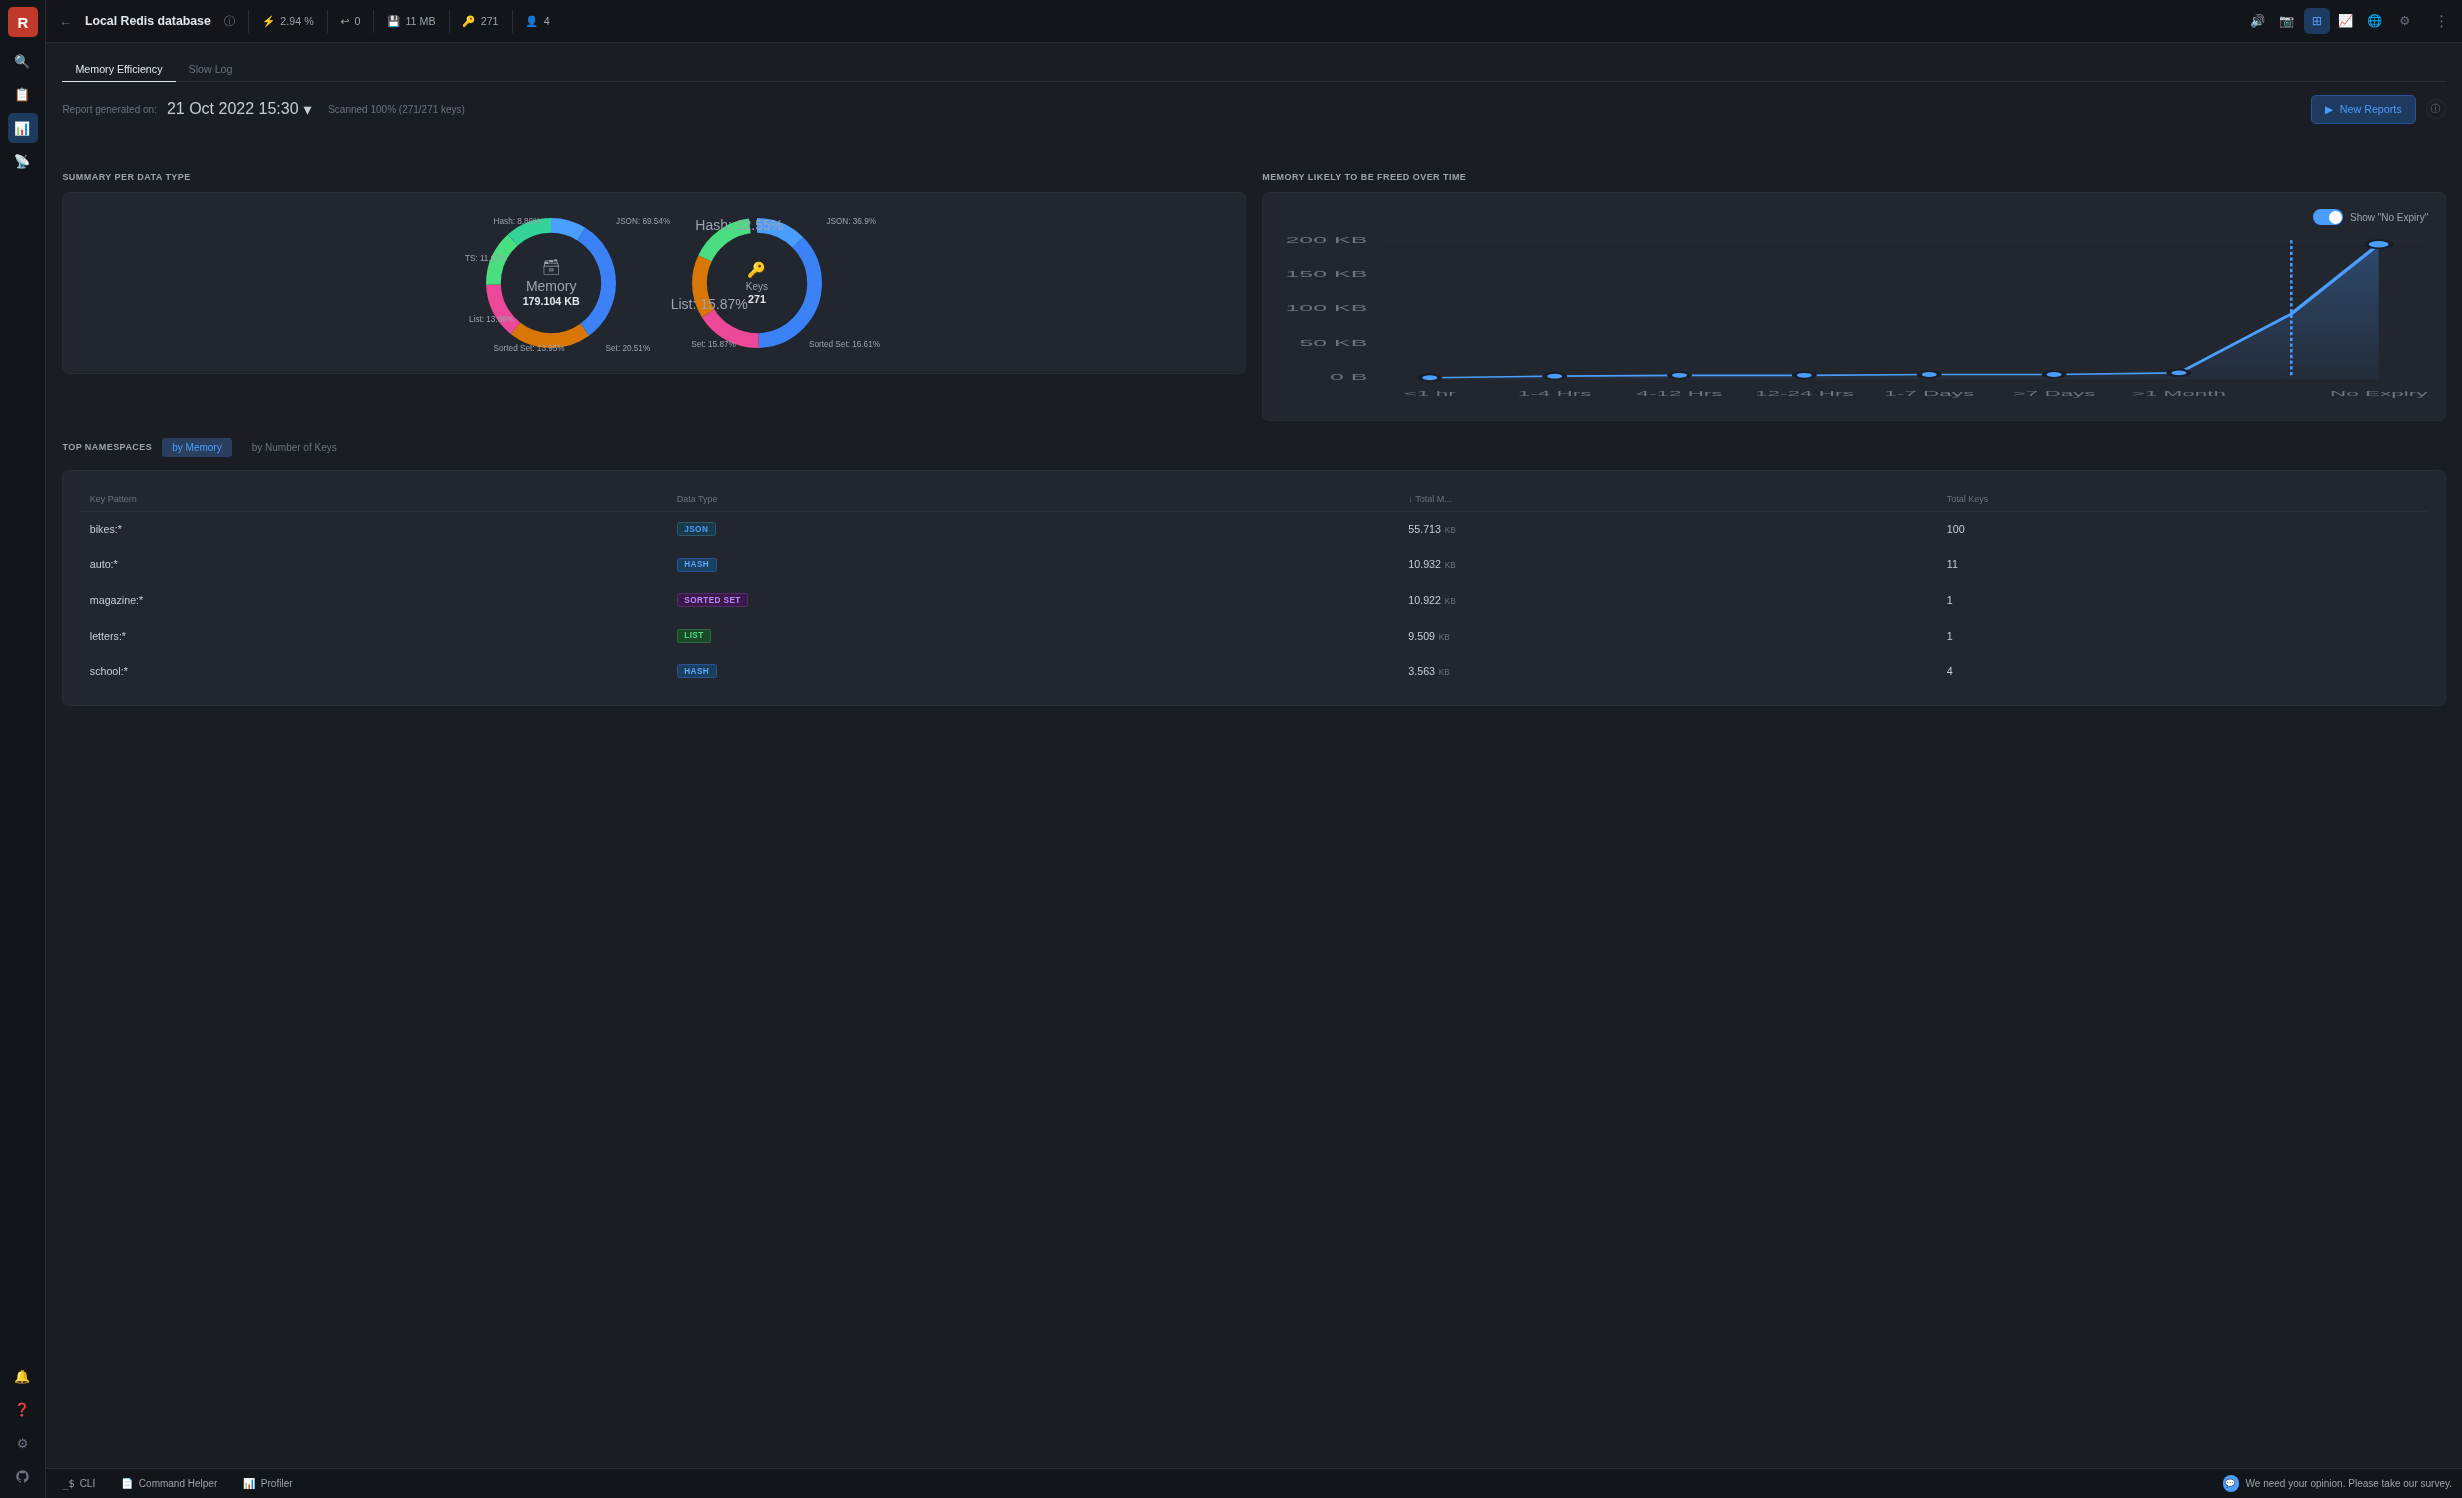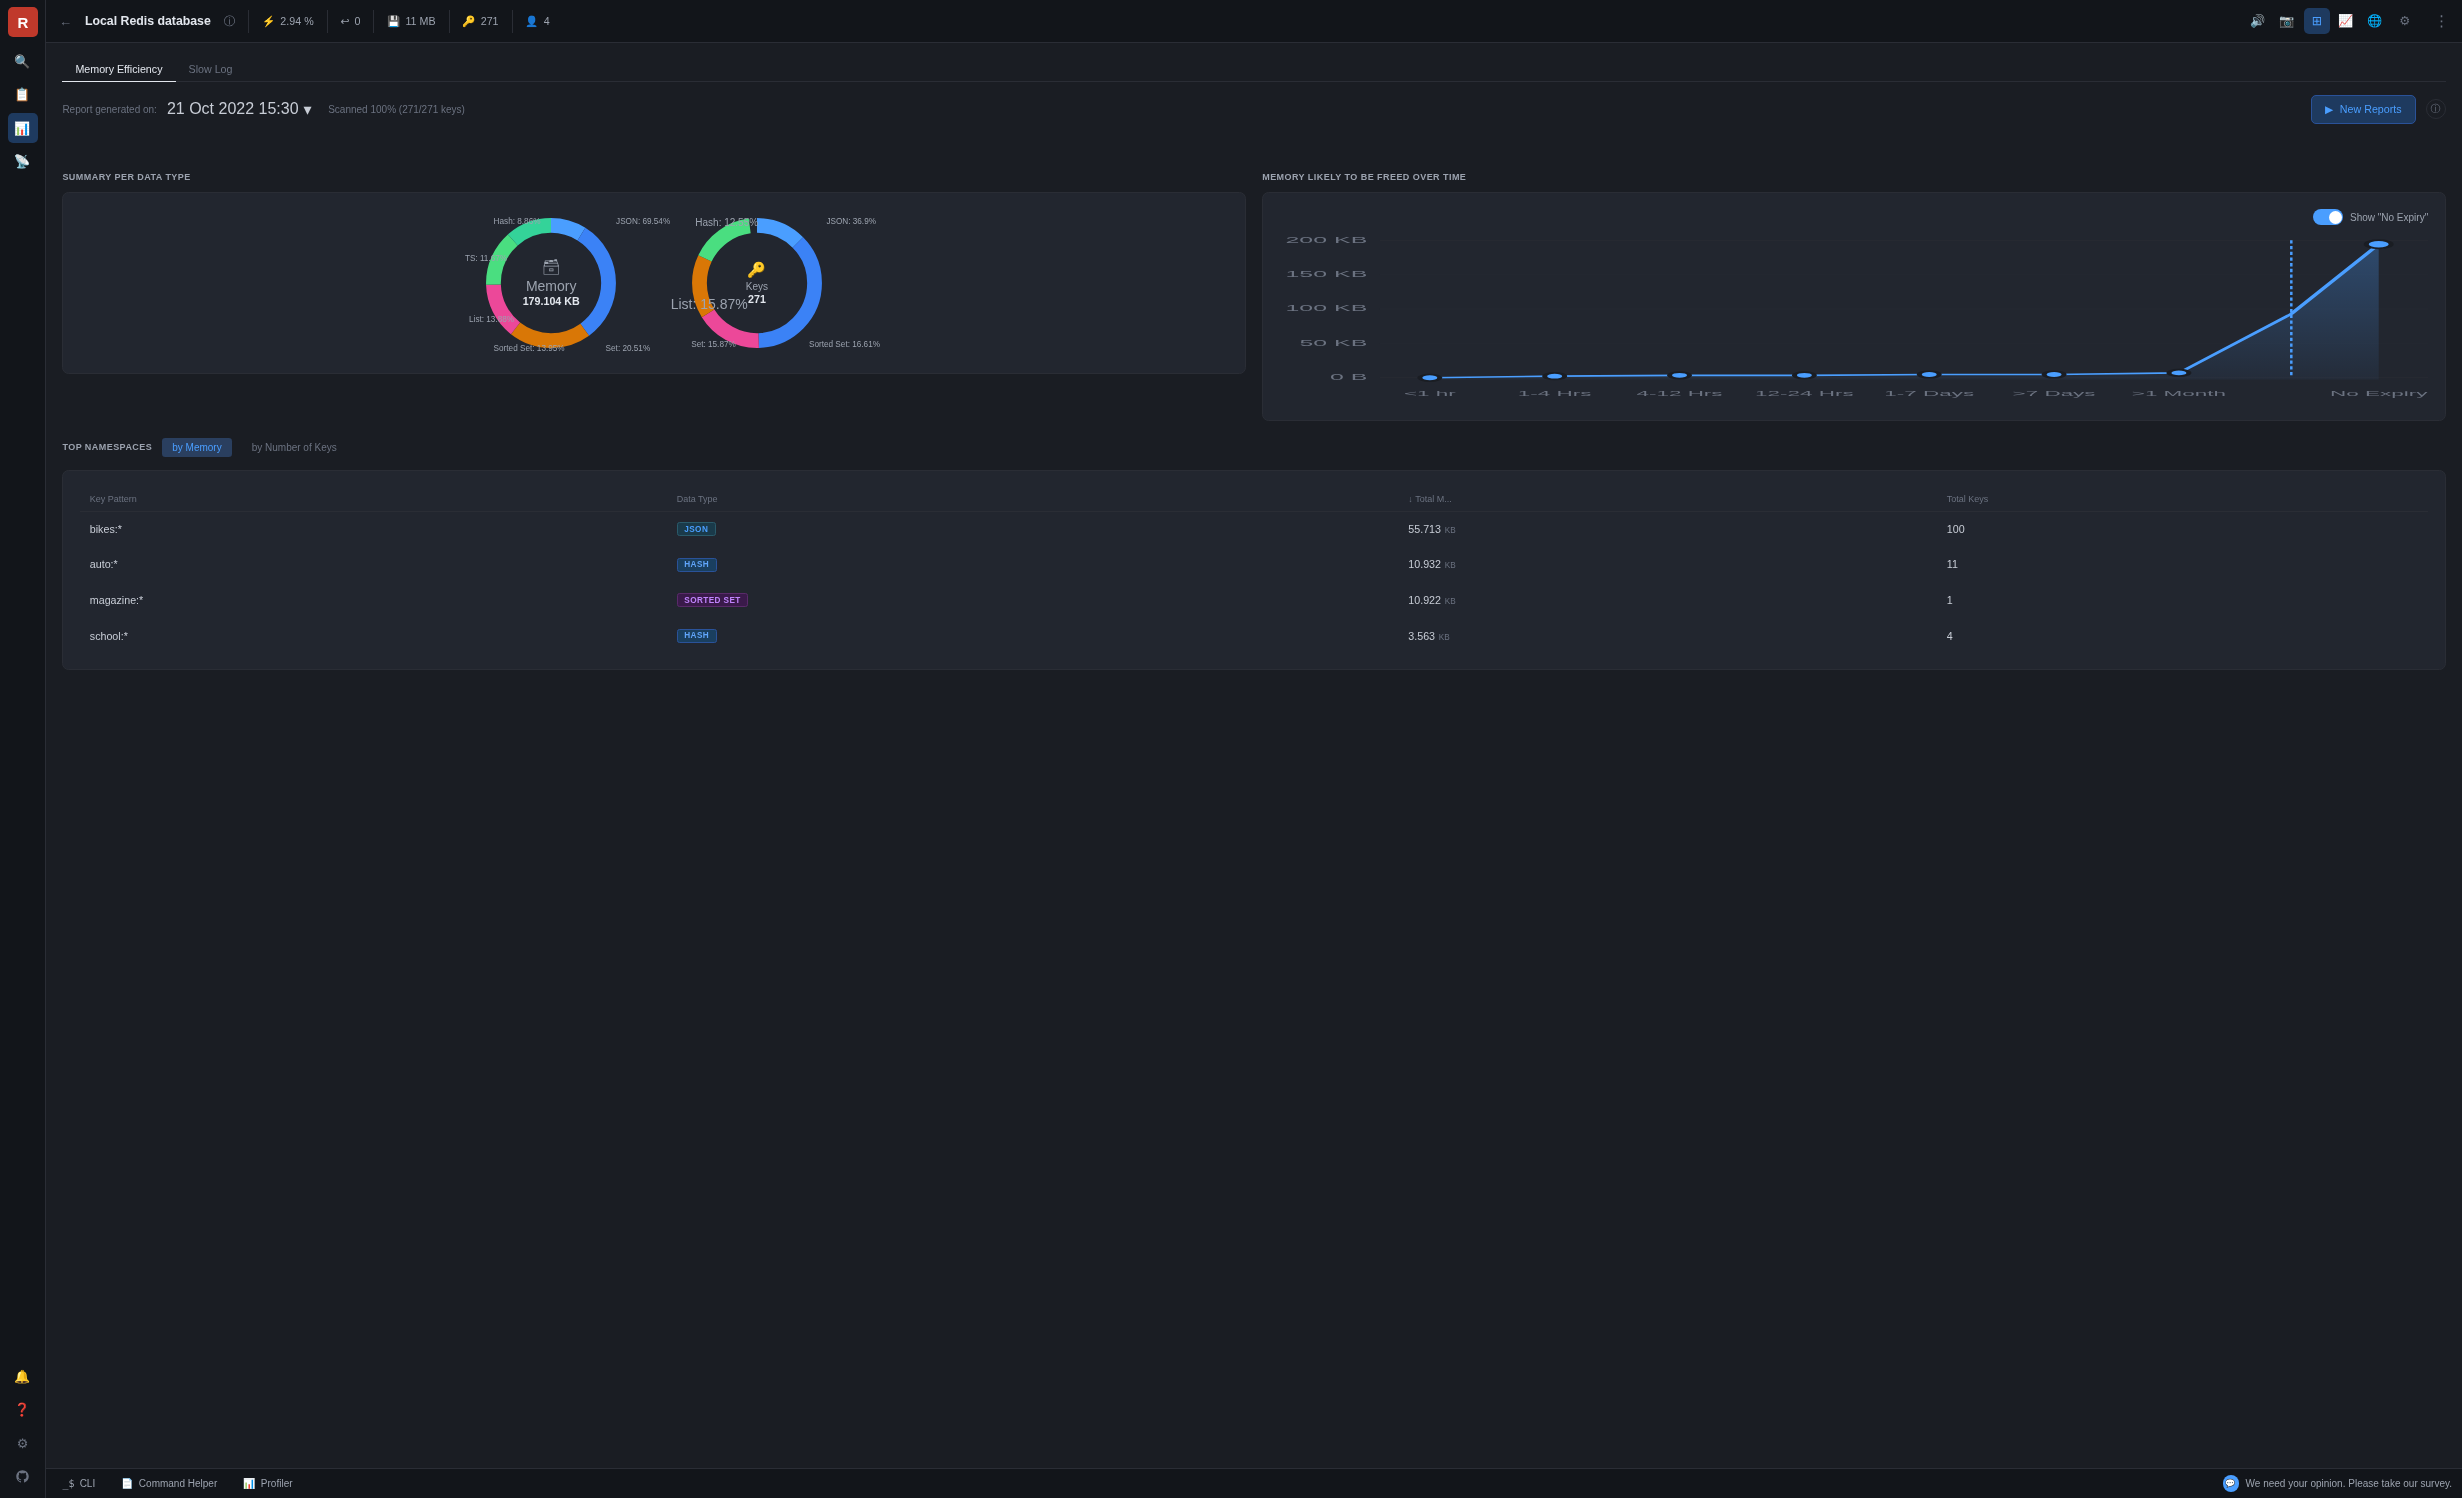--- a/index.html
+++ b/index.html
@@ -508,21 +508,21 @@
 
                   <circle cx="90" cy="90" r="70" fill="none" stroke="#4ade80" stroke-width="18" stroke-dasharray="69.82 370" stroke-dashoffset="-360.35" transform="rotate(-90 90 90)"></circle>
                 </svg>
                 <div class="donut-label">
                   <div style="font-size:15px; color:#9ca3af; text-align:center;">🔑</div>
                   <div style="font-size:10px; color:#9ca3af; text-align:center; margin-top:1.6px;">Keys</div>
                   <div style="font-size:10.7px; font-weight:700; color:#e2e6ed; text-align:center; margin-top:1.6px;">271</div>
                 </div>
               </div>
 
-              <div style="position:absolute; top:8.2px; left:12.3px; font-size:10px; color:#9ca3af; white-space:nowrap;">Hash: 12.55%</div>
+              <div style="position:absolute; top:8.2px; left:12.3px; font-size:14px; color:#9ca3af; white-space:nowrap;">Hash: 12.55%</div>
               <div style="position:absolute; bottom:45px; left:-12.3px; font-size:14px; color:#9ca3af; white-space:nowrap;">List: 15.87%</div>
               <div style="position:absolute; bottom:8.2px; left:8.2px; font-size:8.2px; color:#9ca3af; white-space:nowrap;">Set: 15.87%</div>
               <div style="position:absolute; bottom:8.2px; right:-49px; font-size:8.2px; color:#9ca3af; white-space:nowrap;">Sorted Set: 16.61%</div>
               <div style="position:absolute; top:8.2px; right:-45px; font-size:8.2px; color:#9ca3af; white-space:nowrap;">JSON: 36.9%</div>
             </div>
           </div>
         </div>
       </div>
 
       <div>
@@ -629,20 +629,31 @@
       <td>
         <span class="badge badge-sorted-set">SORTED SET</span>
       </td>
       <td>
         <span class="memory-val">10.922</span>
         <span class="memory-unit">KB</span>
       </td>
       <td>1</td>
     </tr>
               <tr>
+      <td>letters:*</td>
+      <td>
+        <span class="badge badge-list">LIST</span>
+      </td>
+      <td>
+        <span class="memory-val">9.509</span>
+        <span class="memory-unit">KB</span>
+      </td>
+      <td>1</td>
+    </tr>
+              <tr>
       <td>school:*</td>
       <td>
         <span class="badge badge-hash">HASH</span>
       </td>
       <td>
         <span class="memory-val">3.563</span>
         <span class="memory-unit">KB</span>
       </td>
       <td>4</td>
     </tr>

